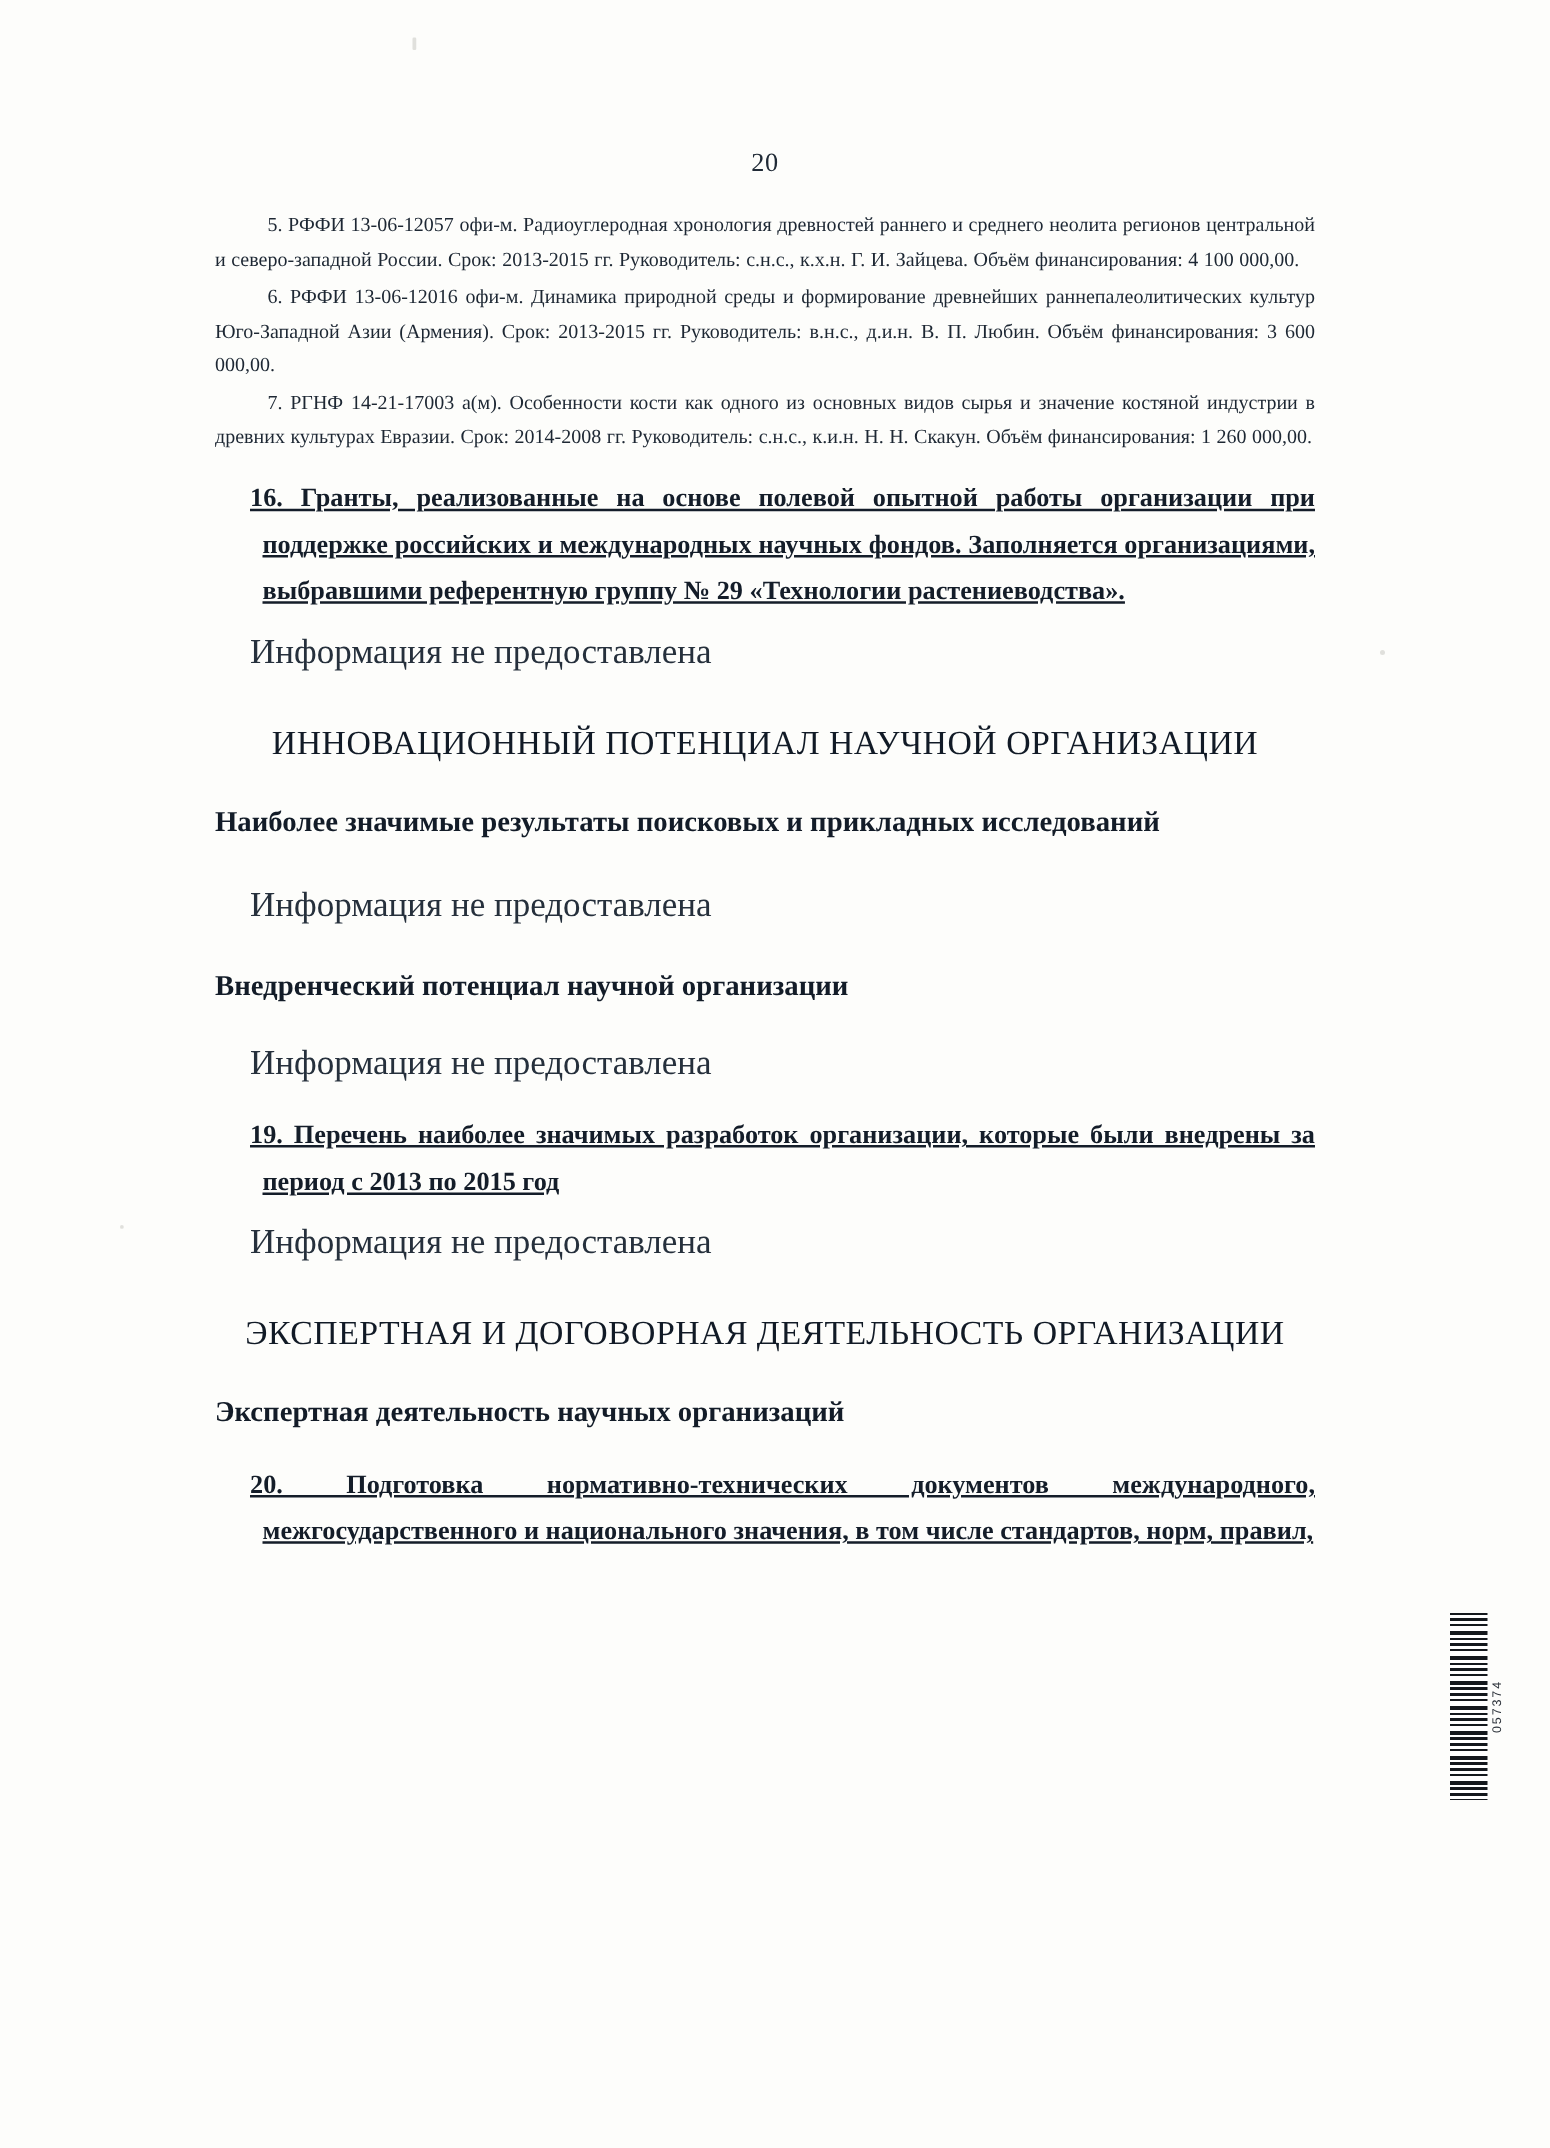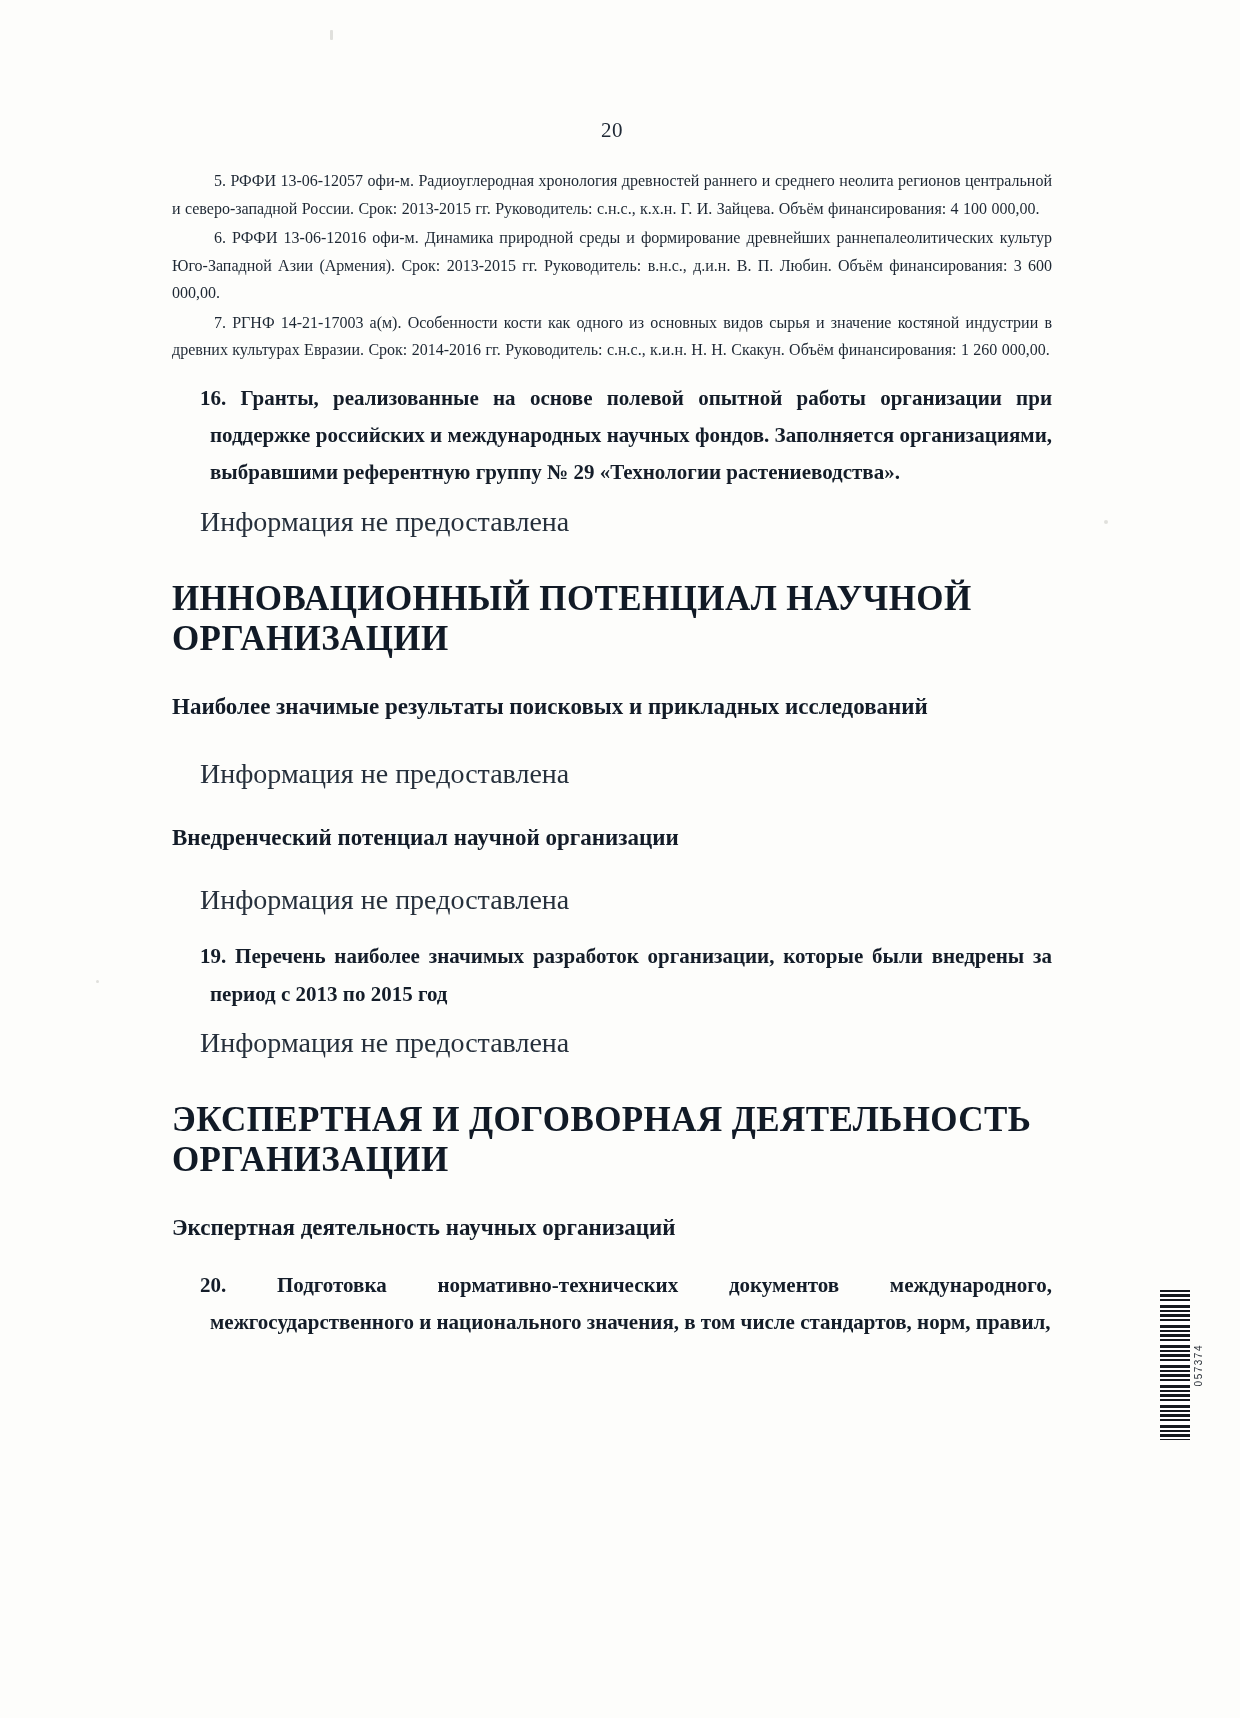--- a/index.html
+++ b/index.html
@@ -40,32 +40,33 @@
   }
   .numbered-bold {
     font-size: 21px;
     line-height: 1.78;
     text-align: justify;
     font-weight: bold;
     margin: 16px 0 4px 0;
     padding-left: 38px;
     text-indent: -10px;
     color: #141d29;
+    text-decoration: underline;
   }
   .plain-note {
     font-size: 28px;
     line-height: 1.6;
     margin: 8px 0 10px 0;
     padding-left: 28px;
     color: #26303c;
   }
   h1.major {
-    font-size: 35px;
-    font-weight: bold;
-    text-align: left;
+    font-size: 27px;
+    font-weight: normal;
+    text-align: center;
     margin: 34px 0 28px 0;
     letter-spacing: 0.4px;
     color: #111a26;
   }
   h2.sub {
     font-size: 23px;
     font-weight: bold;
     text-align: left;
     margin: 26px 0 26px 0;
     line-height: 1.7;
@@ -123,21 +124,21 @@
   <div class="speck" style="left:330px; top:30px; width:3px; height:10px; border-radius:1px;"></div>
   <div class="speck" style="left:1104px; top:520px; width:4px; height:4px;"></div>
   <div class="speck" style="left:96px; top:980px; width:3px; height:3px;"></div>
 
   <div class="content">
 
     <div class="page-number">20</div>
 
     <p class="body-par">5. РФФИ 13-06-12057 офи-м. Радиоуглеродная хронология древностей раннего и среднего неолита регионов центральной и северо-западной России. Срок: 2013-2015 гг. Руководитель: с.н.с., к.х.н. Г. И. Зайцева. Объём финансирования: 4 100 000,00.</p>
     <p class="body-par">6. РФФИ 13-06-12016 офи-м. Динамика природной среды и формирование древнейших раннепалеолитических культур Юго-Западной Азии (Армения). Срок: 2013-2015 гг. Руководитель: в.н.с., д.и.н. В. П. Любин. Объём финансирования: 3 600 000,00.</p>
-    <p class="body-par">7. РГНФ 14-21-17003 а(м). Особенности кости как одного из основных видов сырья и значение костяной индустрии в древних культурах Евразии. Срок: 2014-2016 гг. Руководитель: с.н.с., к.и.н. Н. Н. Скакун. Объём финансирования: 1 260 000,00.</p>
+    <p class="body-par">7. РГНФ 14-21-17003 а(м). Особенности кости как одного из основных видов сырья и значение костяной индустрии в древних культурах Евразии. Срок: 2014-2008 гг. Руководитель: с.н.с., к.и.н. Н. Н. Скакун. Объём финансирования: 1 260 000,00.</p>
 
     <div class="numbered-bold">16. Гранты, реализованные на основе полевой опытной работы организации при поддержке российских и международных научных фондов. Заполняется организациями, выбравшими референтную группу № 29 «Технологии растениеводства».</div>
     <div class="plain-note">Информация не предоставлена</div>
 
     <h1 class="major">ИННОВАЦИОННЫЙ ПОТЕНЦИАЛ НАУЧНОЙ ОРГАНИЗАЦИИ</h1>
     <h2 class="sub">Наиболее значимые результаты поисковых и прикладных исследований</h2>
 
     <div class="plain-note">Информация не предоставлена</div>
 
     <h2 class="sub tight">Внедренческий потенциал научной организации</h2>

